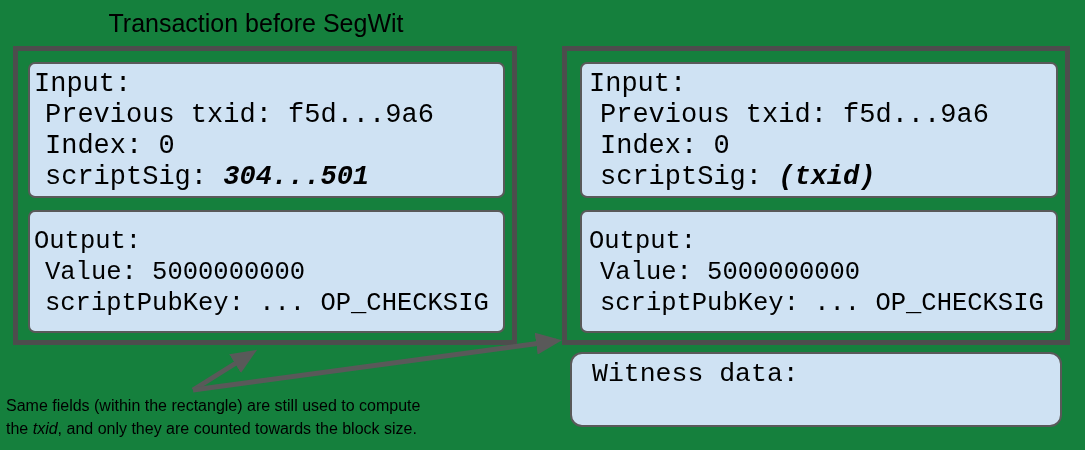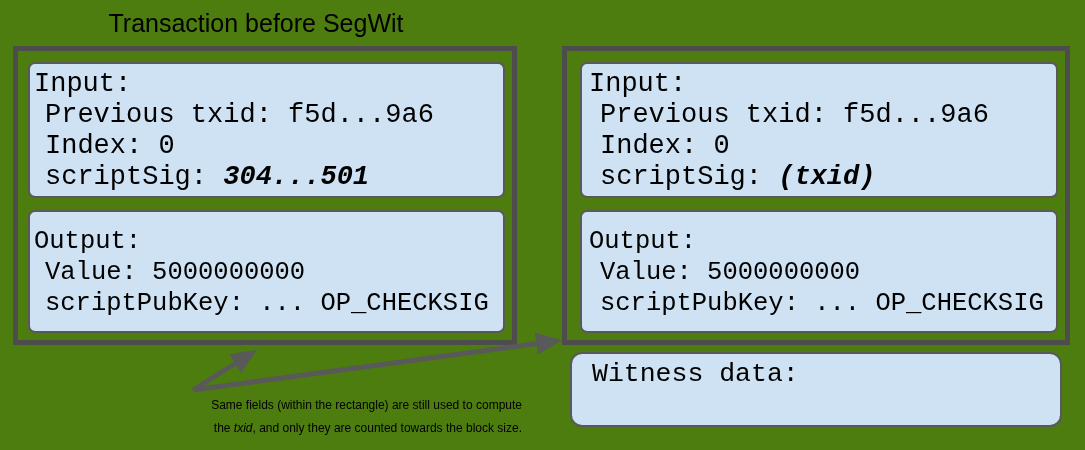--- a/index.html
+++ b/index.html
@@ -11,21 +11,21 @@
   }
   * { margin: 0; padding: 0; box-sizing: border-box; }
   body {
     font-family: "Liberation Sans", sans-serif;
     background: #ffffff;
   }
   .canvas {
     position: relative;
     width: 1085px;
     height: 450px;
-    background: #4d7c0f;
+    background: #15803d;
     overflow: hidden;
   }
   .diagram-title {
     position: absolute;
     top: 10px;
     text-align: center;
     font-size: 25px;
     line-height: 27px;
     color: var(--text);
   }
@@ -56,22 +56,22 @@
   .output-before { left: 28px;  top: 210px; width: 477px; height: 123px; padding: 14px 2px 0 4px; font-size: 25.5px; }
   .input-after   { left: 580px; top: 62px;  width: 478px; height: 136px; padding: 5px 2px 0 7px; font-size: 27px; }
   .output-after  { left: 580px; top: 210px; width: 478px; height: 123px; padding: 14px 2px 0 7px; font-size: 25.5px; }
   .witness-box   { left: 570px; top: 352px; width: 492px; height: 75px;  padding: 5px 2px 0 20px; font-size: 26.5px; border-radius: 12px; }
 
   .annotation {
     position: absolute;
     left: 6px;
     top: 394px;
     width: 516px;
-    text-align: right;
-    font-size: 12px;
+    text-align: left;
+    font-size: 16px;
     line-height: 23px;
     color: var(--text);
   }
   .annotation .it { font-style: italic; }
 
   .arrows-svg {
     position: absolute;
     left: 0; top: 0;
     width: 1085px;
     height: 450px;

